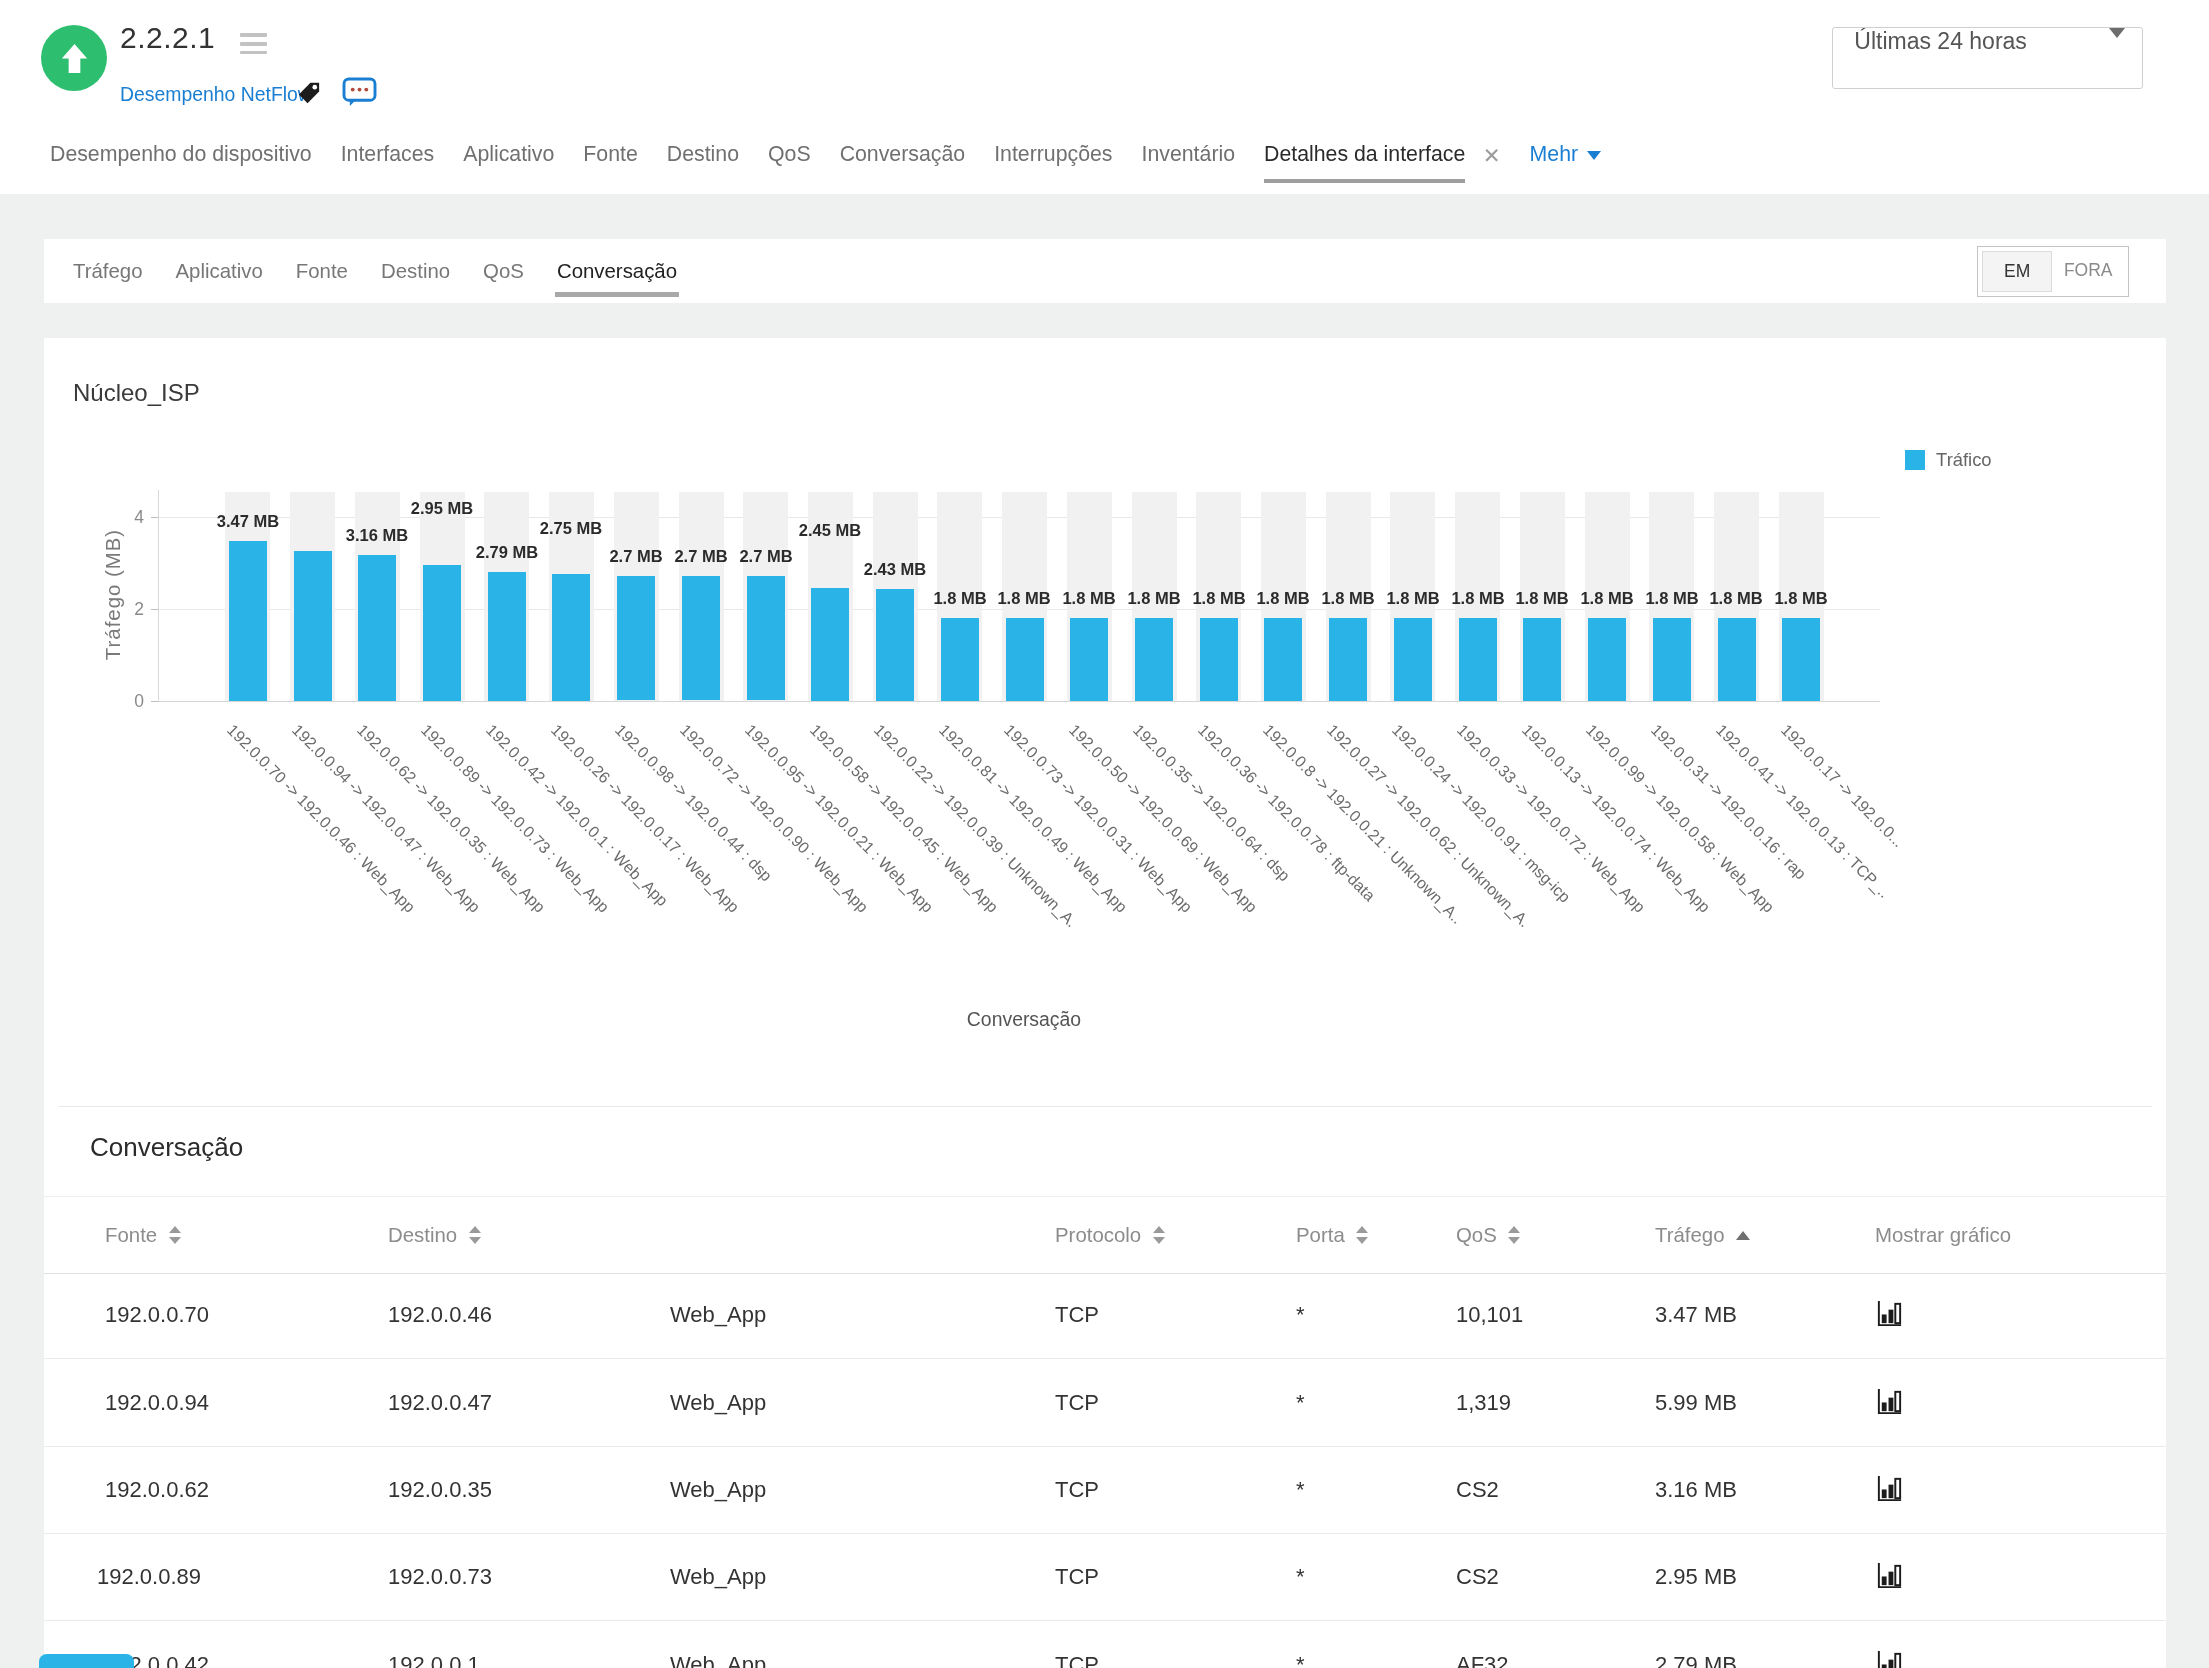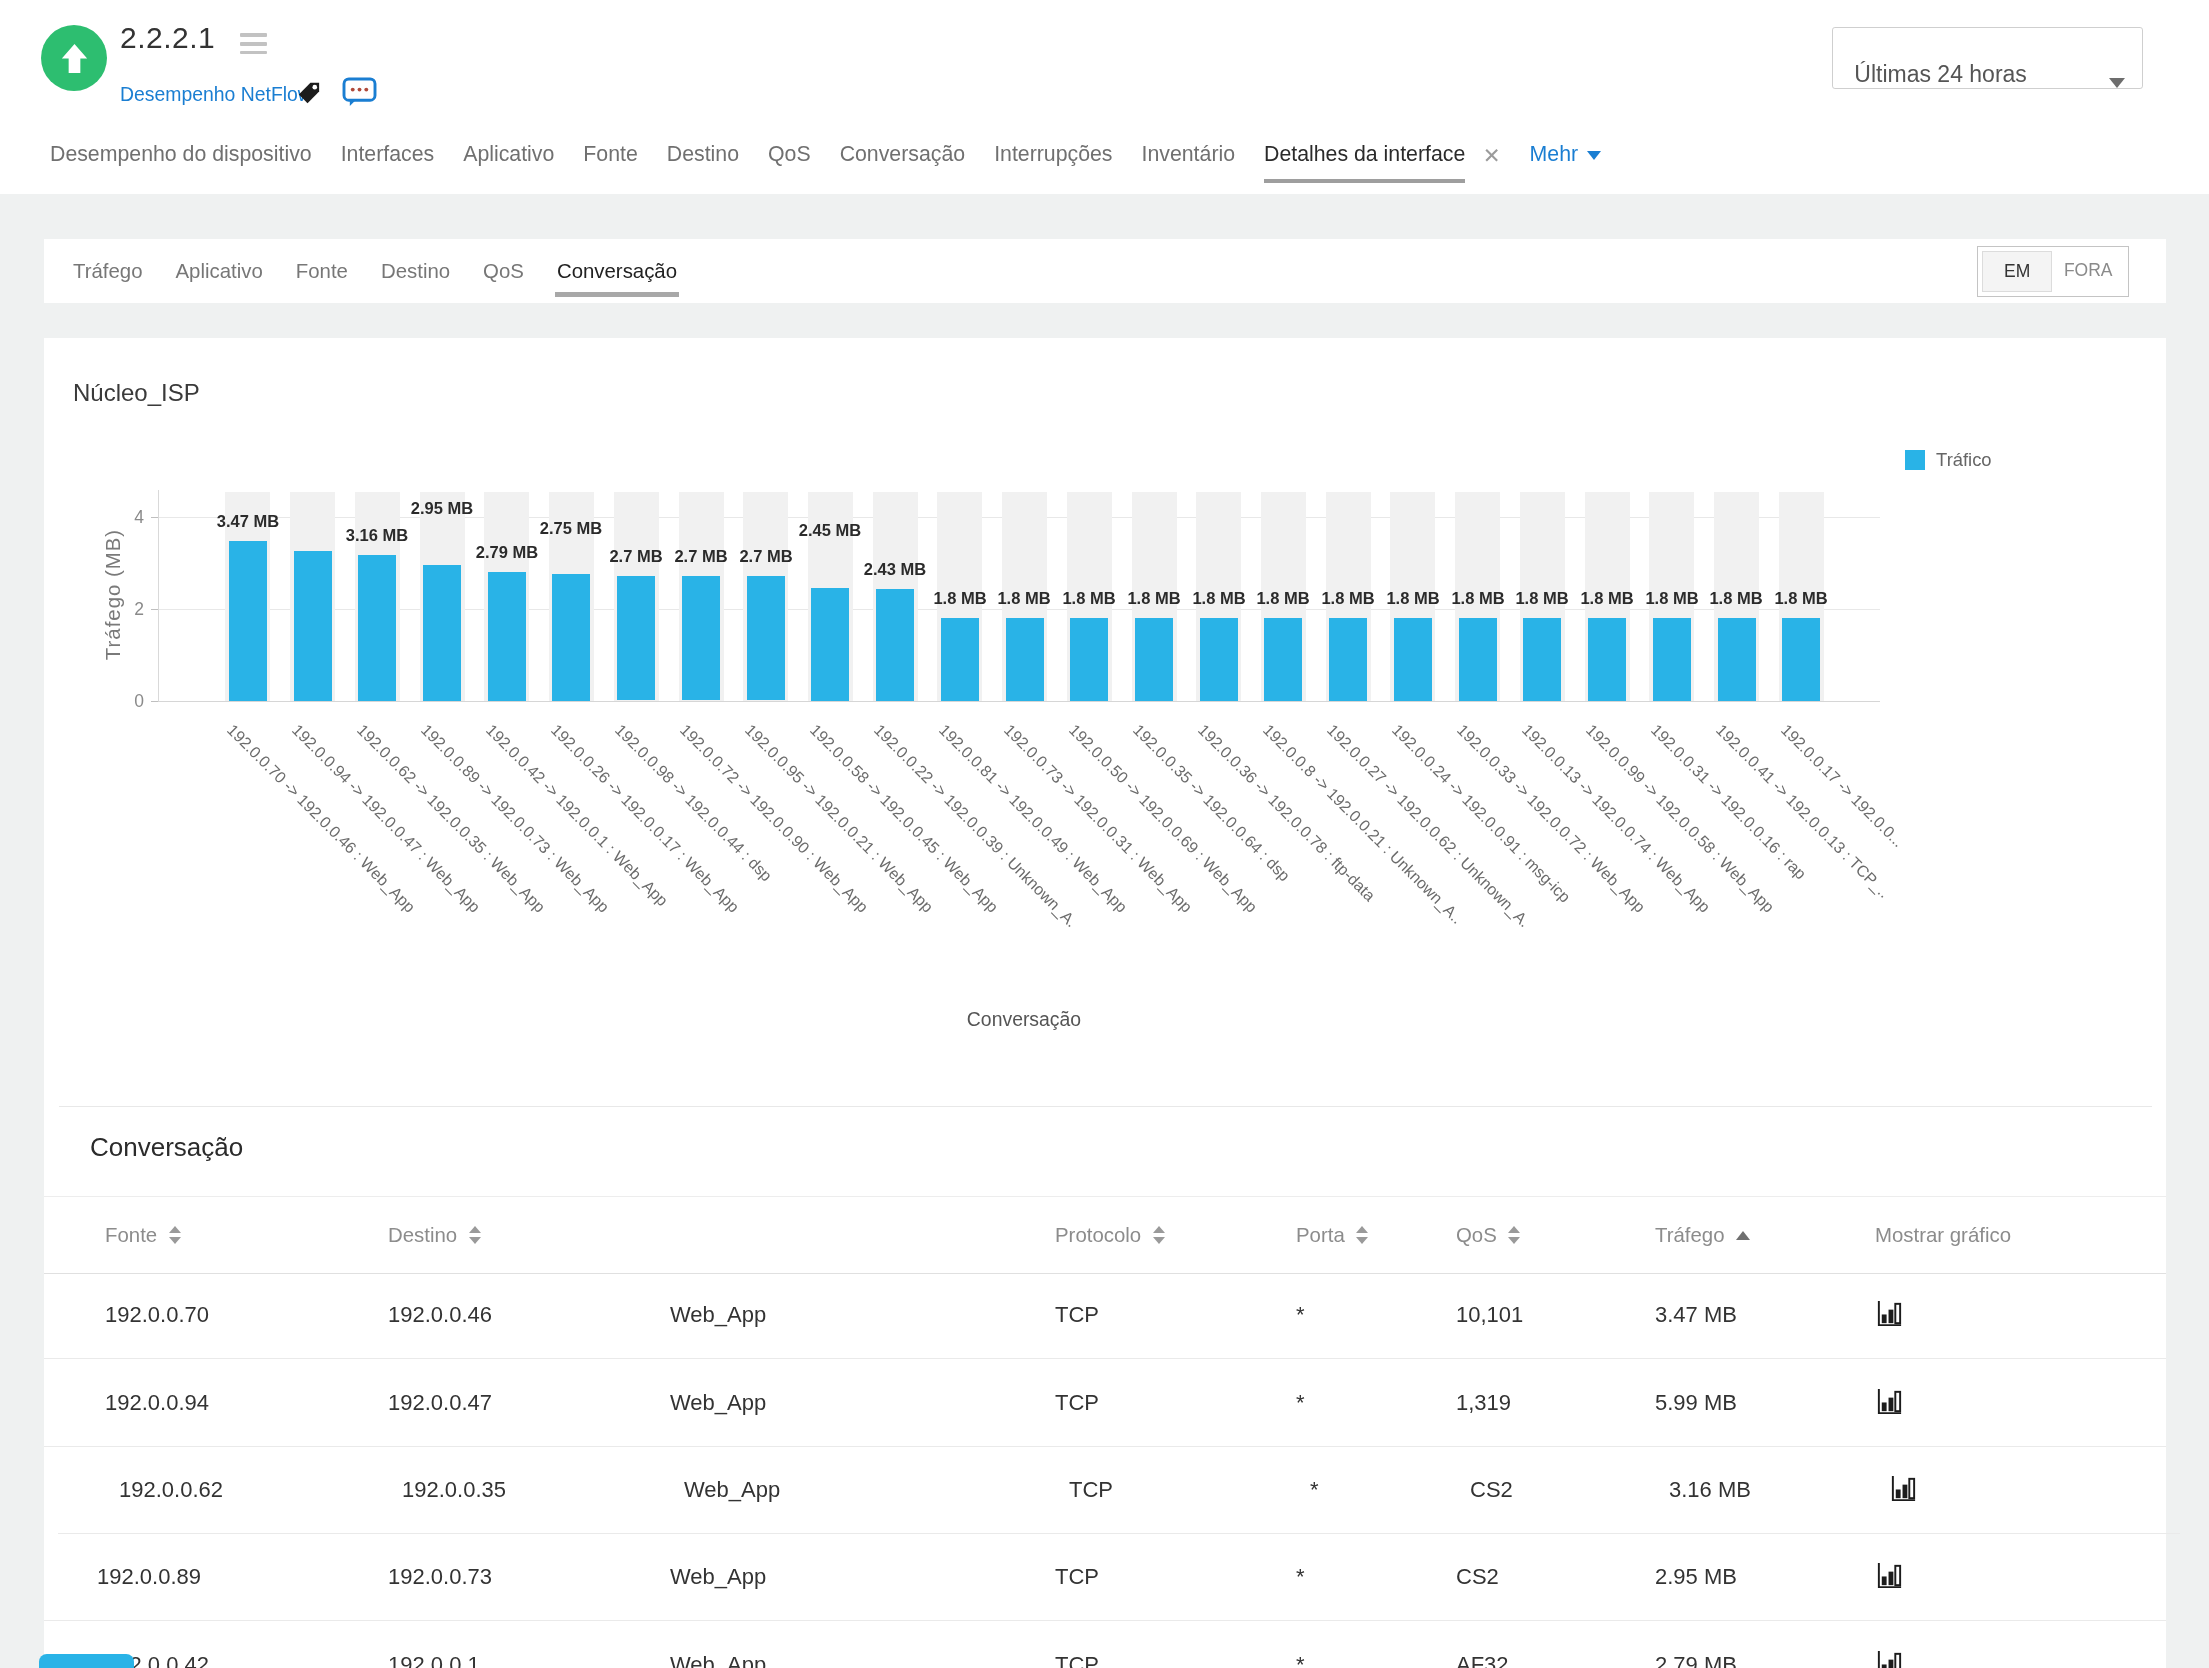--- a/index.html
+++ b/index.html
@@ -11,21 +11,21 @@
   }
   
   .top-header{position:absolute;left:0;top:0;width:2210px;height:194px;background:#ffffff;}
   .status-circle{position:absolute;left:41px;top:25px;width:66px;height:66px;border-radius:50%;background:#2dbe70;display:flex;align-items:center;justify-content:center;}
   .device-title{position:absolute;left:120px;top:21.3px;font-size:30px;color:#333;font-weight:500;letter-spacing:0.5px;}
   .hamburger{position:absolute;left:240px;top:33px;width:29px;cursor:pointer;}
   .hamburger span{display:block;width:27px;height:3.9px;background:#c2c2c2;border-radius:1px;margin-bottom:4.9px;}
   .device-sub{position:absolute;left:120px;top:83px;font-size:19.4px;color:#1a7ed2;cursor:pointer;}
   .tag-ic{position:absolute;left:294px;top:78px;}
   .comment-ic{position:absolute;left:342px;top:77px;}
-  .time-select{position:absolute;left:1832px;top:27px;width:309px;height:60px;background:#fff;border:1px solid #cfcfcf;border-radius:2.9px;display:flex;align-items:flex-end;cursor:pointer;}
+  .time-select{position:absolute;left:1832px;top:27px;width:309px;height:60px;background:#fff;border:1px solid #cfcfcf;border-radius:2.9px;display:flex;align-items:flex-start;cursor:pointer;}
   .time-select .lbl{margin-left:21.3px;font-size:23px;color:#555;}
   .time-select .caret{position:absolute;right:17.5px;width:0;height:0;border-left:8.7px solid transparent;border-right:8.7px solid transparent;border-top:10.7px solid #6d6d6d;}
   
   .nav-row{position:absolute;left:50px;top:142px;display:flex;align-items:flex-start;gap:29px;white-space:nowrap;}
   .nav-tab{font-size:21.3px;color:#707070;cursor:pointer;position:relative;padding-bottom:15.5px;}
   .nav-tab.active{color:#2b2b2b;}
   .nav-tab.active::after{content:"";position:absolute;left:0;right:0;bottom:0;height:3.9px;background:#9e9e9e;}
   .nav-close{font-size:21.3px;color:#9b9b9b;cursor:pointer;margin-left:-11.6px;padding-top:1px;}
   .nav-mehr{font-size:21.3px;color:#1a7ed2;cursor:pointer;display:flex;align-items:center;gap:8.7px;}
   .nav-mehr .caret{width:0;height:0;border-left:7.8px solid transparent;border-right:7.8px solid transparent;border-top:9.7px solid #1a7ed2;margin-top:2.9px;}
@@ -325,21 +325,21 @@
         <div class="td" style="left: 1252px;">*</div>
         <div class="td" style="left: 1412px;">1,319</div>
         <div class="td" style="left: 1611px;">5.99 MB</div>
         <div class="chart-ic" style="left: 1831px;"><svg width="29" height="29" viewBox="0 0 30 30">
             <path d="M4 2 V27 H27" stroke="#1c1c1c" stroke-width="2" fill="none"></path>
             <rect x="7" y="16" width="5" height="9" fill="#1c1c1c"></rect>
             <rect x="14" y="11" width="5" height="14" fill="#1c1c1c"></rect>
             <rect x="21" y="5" width="5" height="20" fill="none" stroke="#1c1c1c" stroke-width="2"></rect>
           </svg></div>
       </div>
-      <div class="trow" style="top: 1108px; margin-left: 14px;">
+      <div class="trow" style="top: 1108px;">
         <div class="td" style="left: 61px;">192.0.0.62</div>
         <div class="td" style="left: 344px;">192.0.0.35</div>
         <div class="td" style="left: 626px;">Web_App</div>
         <div class="td" style="left: 1011px;">TCP</div>
         <div class="td" style="left: 1252px;">*</div>
         <div class="td" style="left: 1412px;">CS2</div>
         <div class="td" style="left: 1611px;">3.16 MB</div>
         <div class="chart-ic" style="left: 1831px;"><svg width="29" height="29" viewBox="0 0 30 30">
             <path d="M4 2 V27 H27" stroke="#1c1c1c" stroke-width="2" fill="none"></path>
             <rect x="7" y="16" width="5" height="9" fill="#1c1c1c"></rect>

